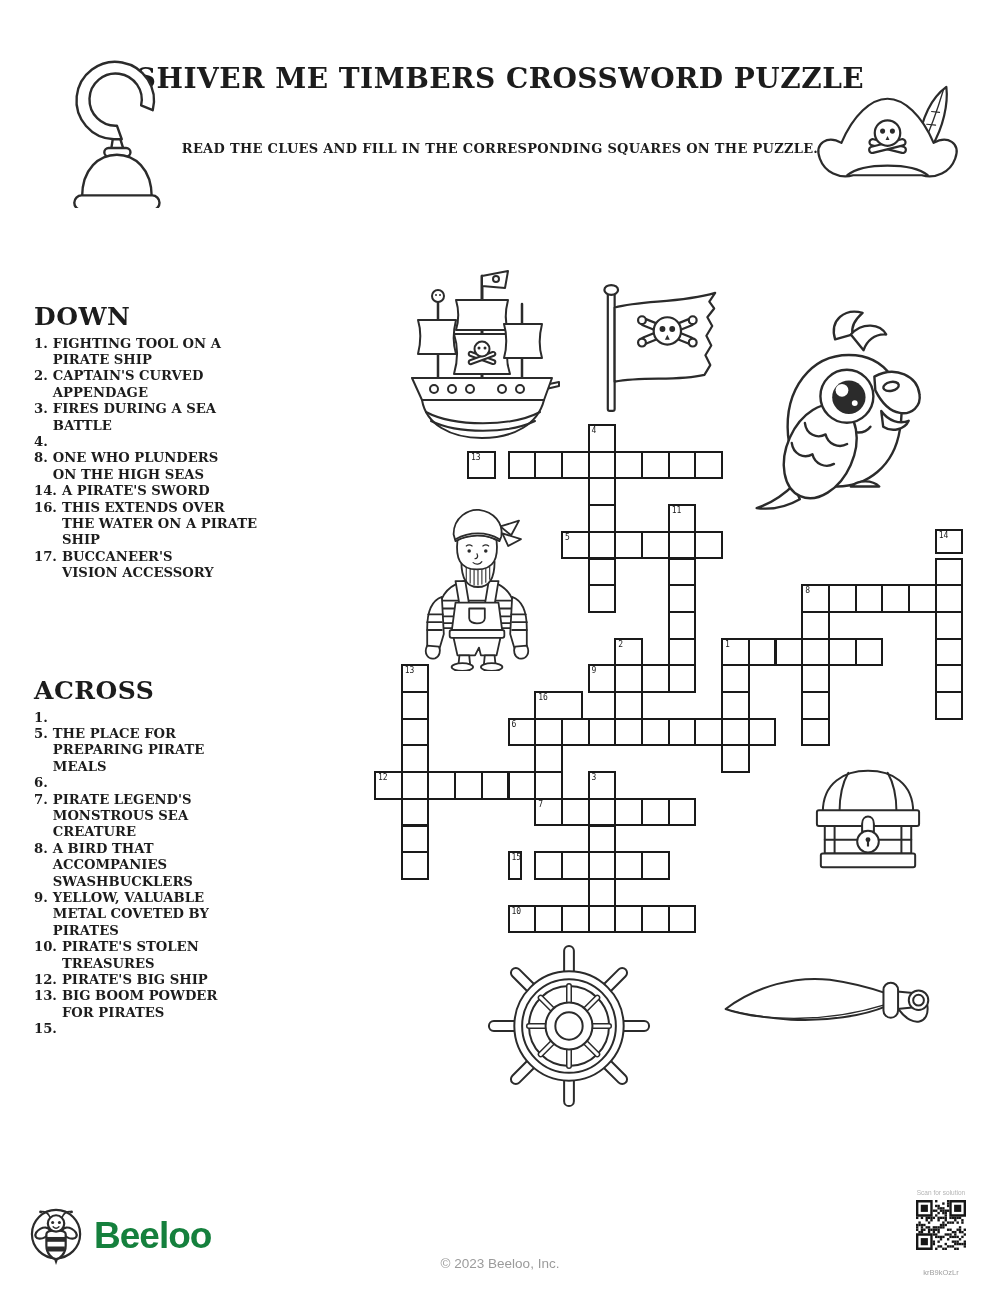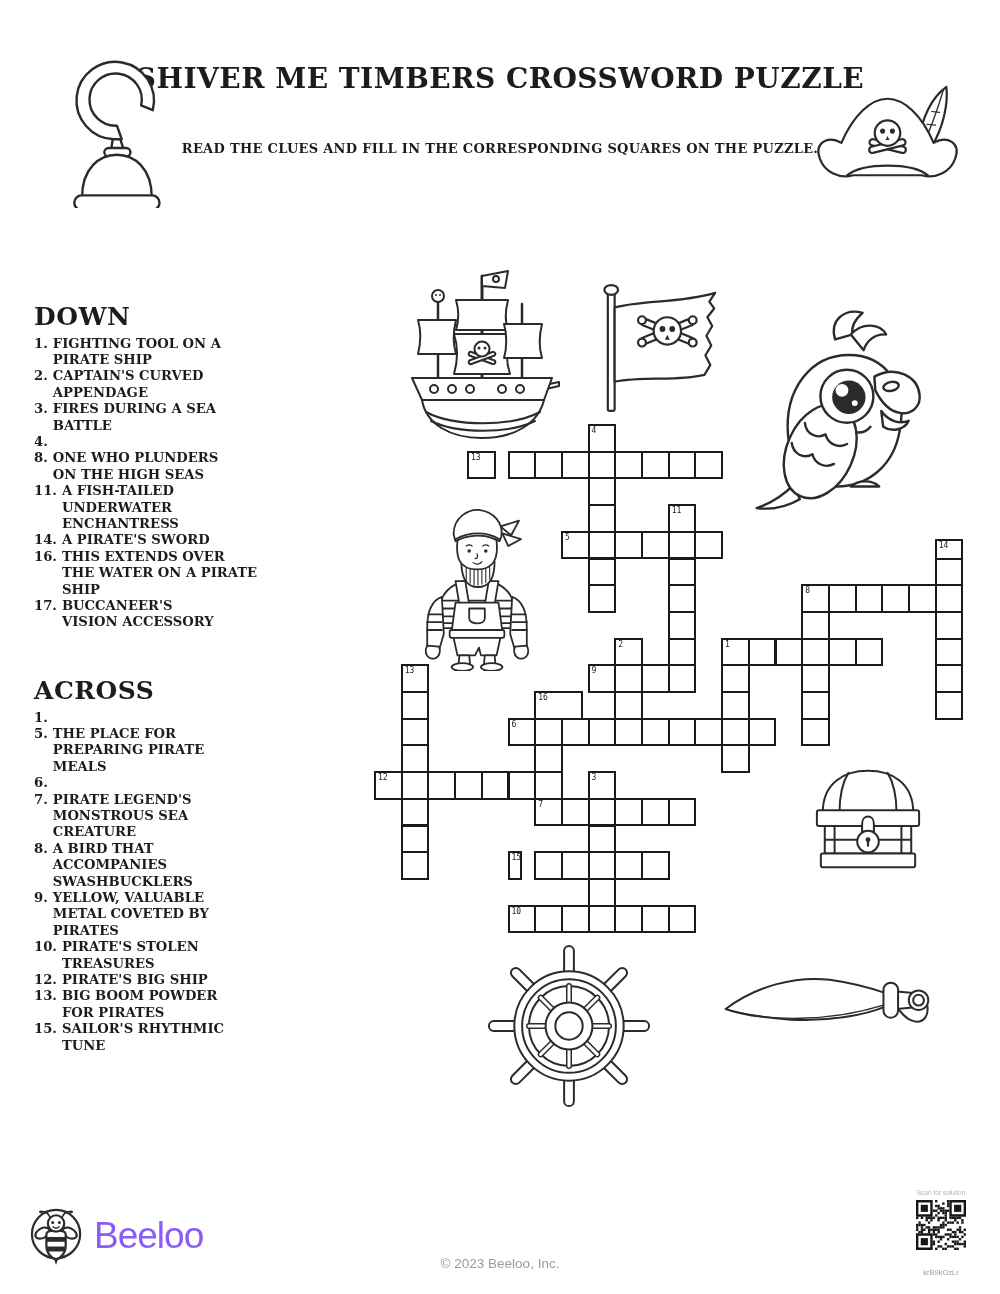--- a/index.html
+++ b/index.html
@@ -15,22 +15,22 @@
   #across-sec{left:34px;top:677px;}
   .clue-heading{font-size:25px;font-weight:700;letter-spacing:.5px;line-height:1.1;margin:0 0 5px 0;}
   ul.clues{list-style:none;margin:0;padding:0;max-width:232px;}
   li.clue{display:flex;gap:5px;font-size:13.2px;font-weight:700;line-height:16.4px;}
   li.clue .ctext{white-space:pre-line;}
   #grid{left:375px;top:425px;}
   .cell{position:absolute;box-sizing:border-box;border:2px solid #1a1a1a;background:#fff;}
   .cellnum{position:absolute;left:2px;top:1px;font-family:"DejaVu Sans Mono",monospace;
            font-size:8px;font-weight:400;color:#1a1a1a;line-height:1;}
   #footer-brand{left:30px;top:1205px;display:flex;align-items:center;gap:10px;}
-  #brand-text{font-family:"Liberation Sans","DejaVu Sans",sans-serif;font-weight:400;
-              font-size:37px;color:#8b5cf6;letter-spacing:-1px;}
+  #brand-text{font-family:"Liberation Sans","DejaVu Sans",sans-serif;font-weight:700;
+              font-size:37px;color:#15803d;letter-spacing:-1px;}
   #copyright{left:0;top:1256px;width:100%;text-align:center;
              font-family:"Liberation Sans","DejaVu Sans",sans-serif;font-size:13.5px;color:#9b9b9b;}
   #qr-block{left:903px;top:1189px;width:76px;text-align:center;
             font-family:"Liberation Sans","DejaVu Sans",sans-serif;}
   #qr-label{font-size:6.5px;color:#b5b5b5;margin-bottom:4px;}
   #qr-code-text{font-size:7.5px;color:#a0a0a0;margin-top:18px;}
   #qr-svg{margin:0 auto;}
 </style>
 </head>
 <body>
@@ -264,21 +264,21 @@
       <div class="cell" style="left: 292.7px; top: 159.2px; width: 28.7px; height: 28.7px;"></div>
       <div class="cell" style="left: 292.7px; top: 185.9px; width: 28.7px; height: 28.7px;"></div>
       <div class="cell" style="left: 292.7px; top: 212.6px; width: 28.7px; height: 28.7px;"></div>
       <div class="cell" style="left: 292.7px; top: 239.3px; width: 28.7px; height: 28.7px;"></div>
       <div class="cell" style="left: 185.9px; top: 105.8px; width: 28.7px; height: 28.7px;">
         <span class="cellnum">5</span>
       </div>
       <div class="cell" style="left: 239.3px; top: 105.8px; width: 28.7px; height: 28.7px;"></div>
       <div class="cell" style="left: 266px; top: 105.8px; width: 28.7px; height: 28.7px;"></div>
       <div class="cell" style="left: 319.4px; top: 105.8px; width: 28.7px; height: 28.7px;"></div>
-      <div class="cell" style="left: 559.7px; top: 114px; width: 28.7px; height: 25px;">
+      <div class="cell" style="left: 559.7px; top: 104px; width: 28.7px; height: 25px;">
         <span class="cellnum">14</span>
       </div>
       <div class="cell" style="left: 559.7px; top: 132.5px; width: 28.7px; height: 28.7px;"></div>
       <div class="cell" style="left: 559.7px; top: 159.2px; width: 28.7px; height: 28.7px;"></div>
       <div class="cell" style="left: 559.7px; top: 185.9px; width: 28.7px; height: 28.7px;"></div>
       <div class="cell" style="left: 559.7px; top: 212.6px; width: 28.7px; height: 28.7px;"></div>
       <div class="cell" style="left: 559.7px; top: 239.3px; width: 28.7px; height: 28.7px;"></div>
       <div class="cell" style="left: 559.7px; top: 266px; width: 28.7px; height: 28.7px;"></div>
       <div class="cell" style="left: 426.2px; top: 159.2px; width: 28.7px; height: 28.7px;">
         <span class="cellnum">8</span>
@@ -566,26 +566,20 @@
         </li>
         <li class="clue">
           <span class="cnum">4.</span>
         </li>
         <li class="clue">
           <span class="cnum">8.</span>
           <span class="ctext">ONE WHO PLUNDERS
 ON THE HIGH SEAS</span>
         </li>
         <li class="clue">
-          <span class="cnum">11.</span>
-          <span class="ctext">A FISH-TAILED
-UNDERWATER
-ENCHANTRESS</span>
-        </li>
-        <li class="clue">
           <span class="cnum">14.</span>
           <span class="ctext">A PIRATE'S SWORD</span>
         </li>
         <li class="clue">
           <span class="cnum">16.</span>
           <span class="ctext">THIS EXTENDS OVER
 THE WATER ON A PIRATE
 SHIP</span>
         </li>
         <li class="clue">
@@ -637,19 +631,17 @@
           <span class="cnum">12.</span>
           <span class="ctext">PIRATE'S BIG SHIP</span>
         </li>
         <li class="clue">
           <span class="cnum">13.</span>
           <span class="ctext">BIG BOOM POWDER
 FOR PIRATES</span>
         </li>
         <li class="clue">
           <span class="cnum">15.</span>
-          <span class="ctext">SAILOR'S RHYTHMIC
-TUNE</span>
         </li>
       </ul>
   </div>
 
 </div>
 
 </body></html>

